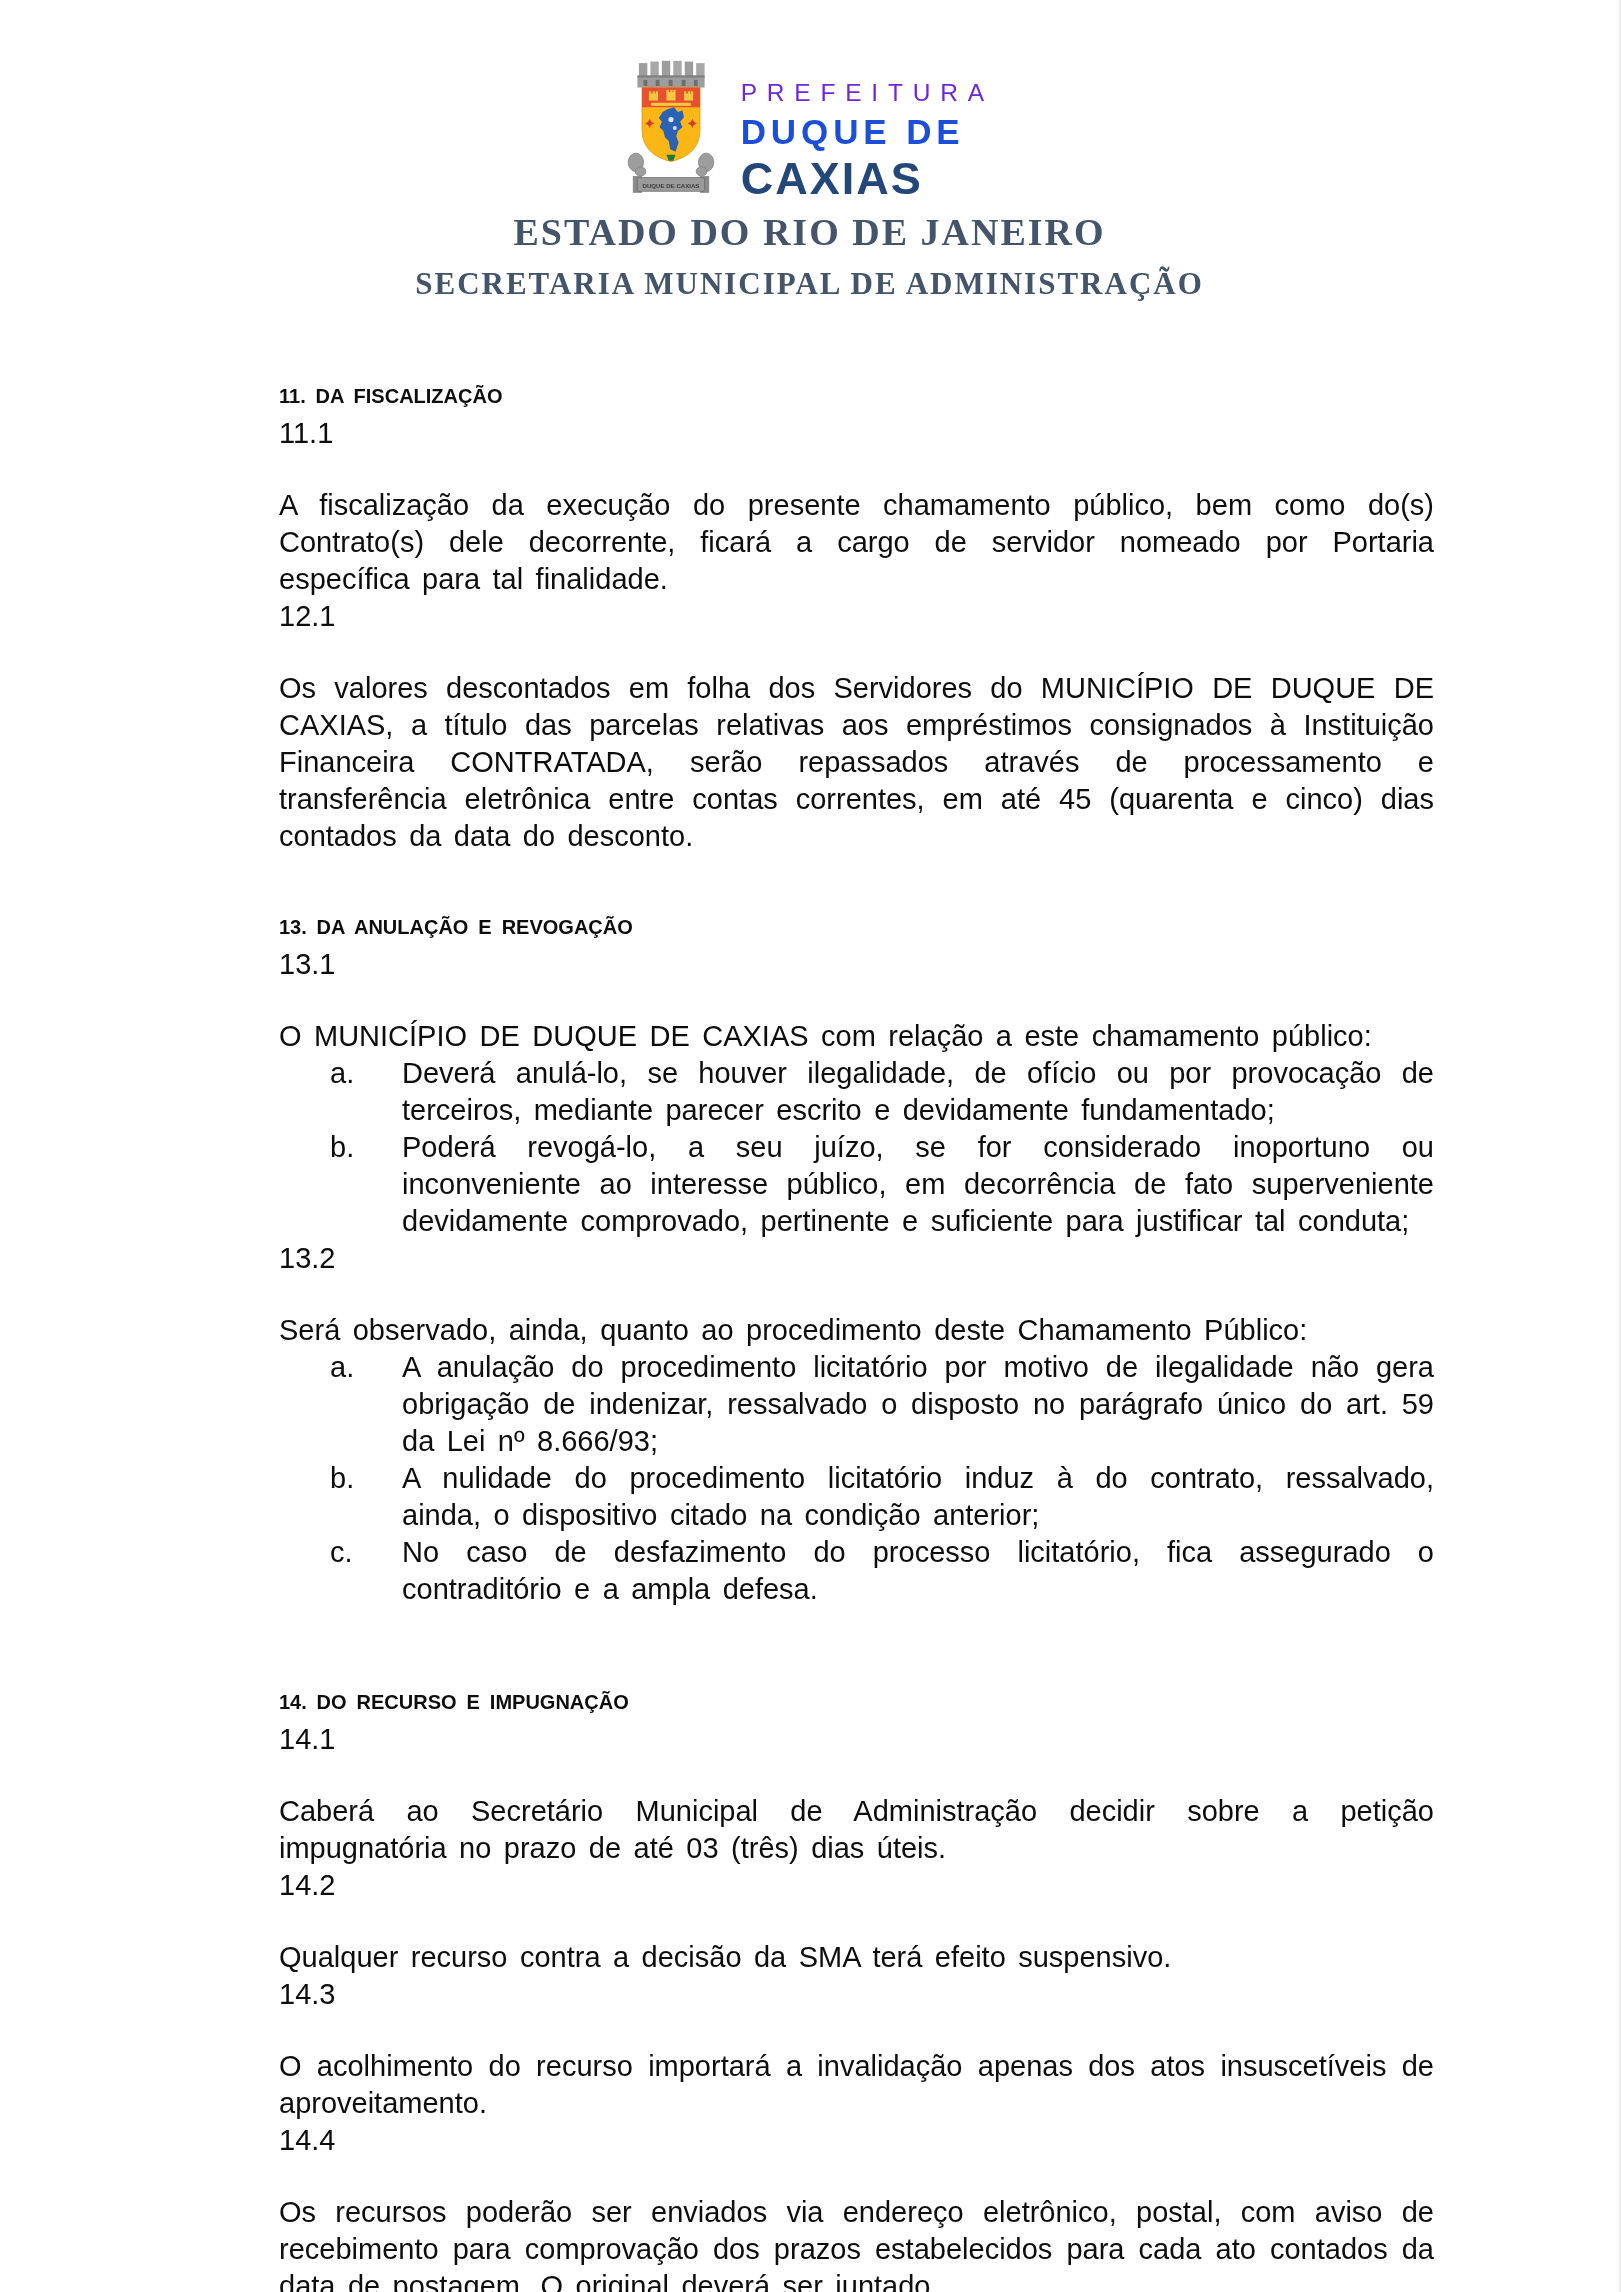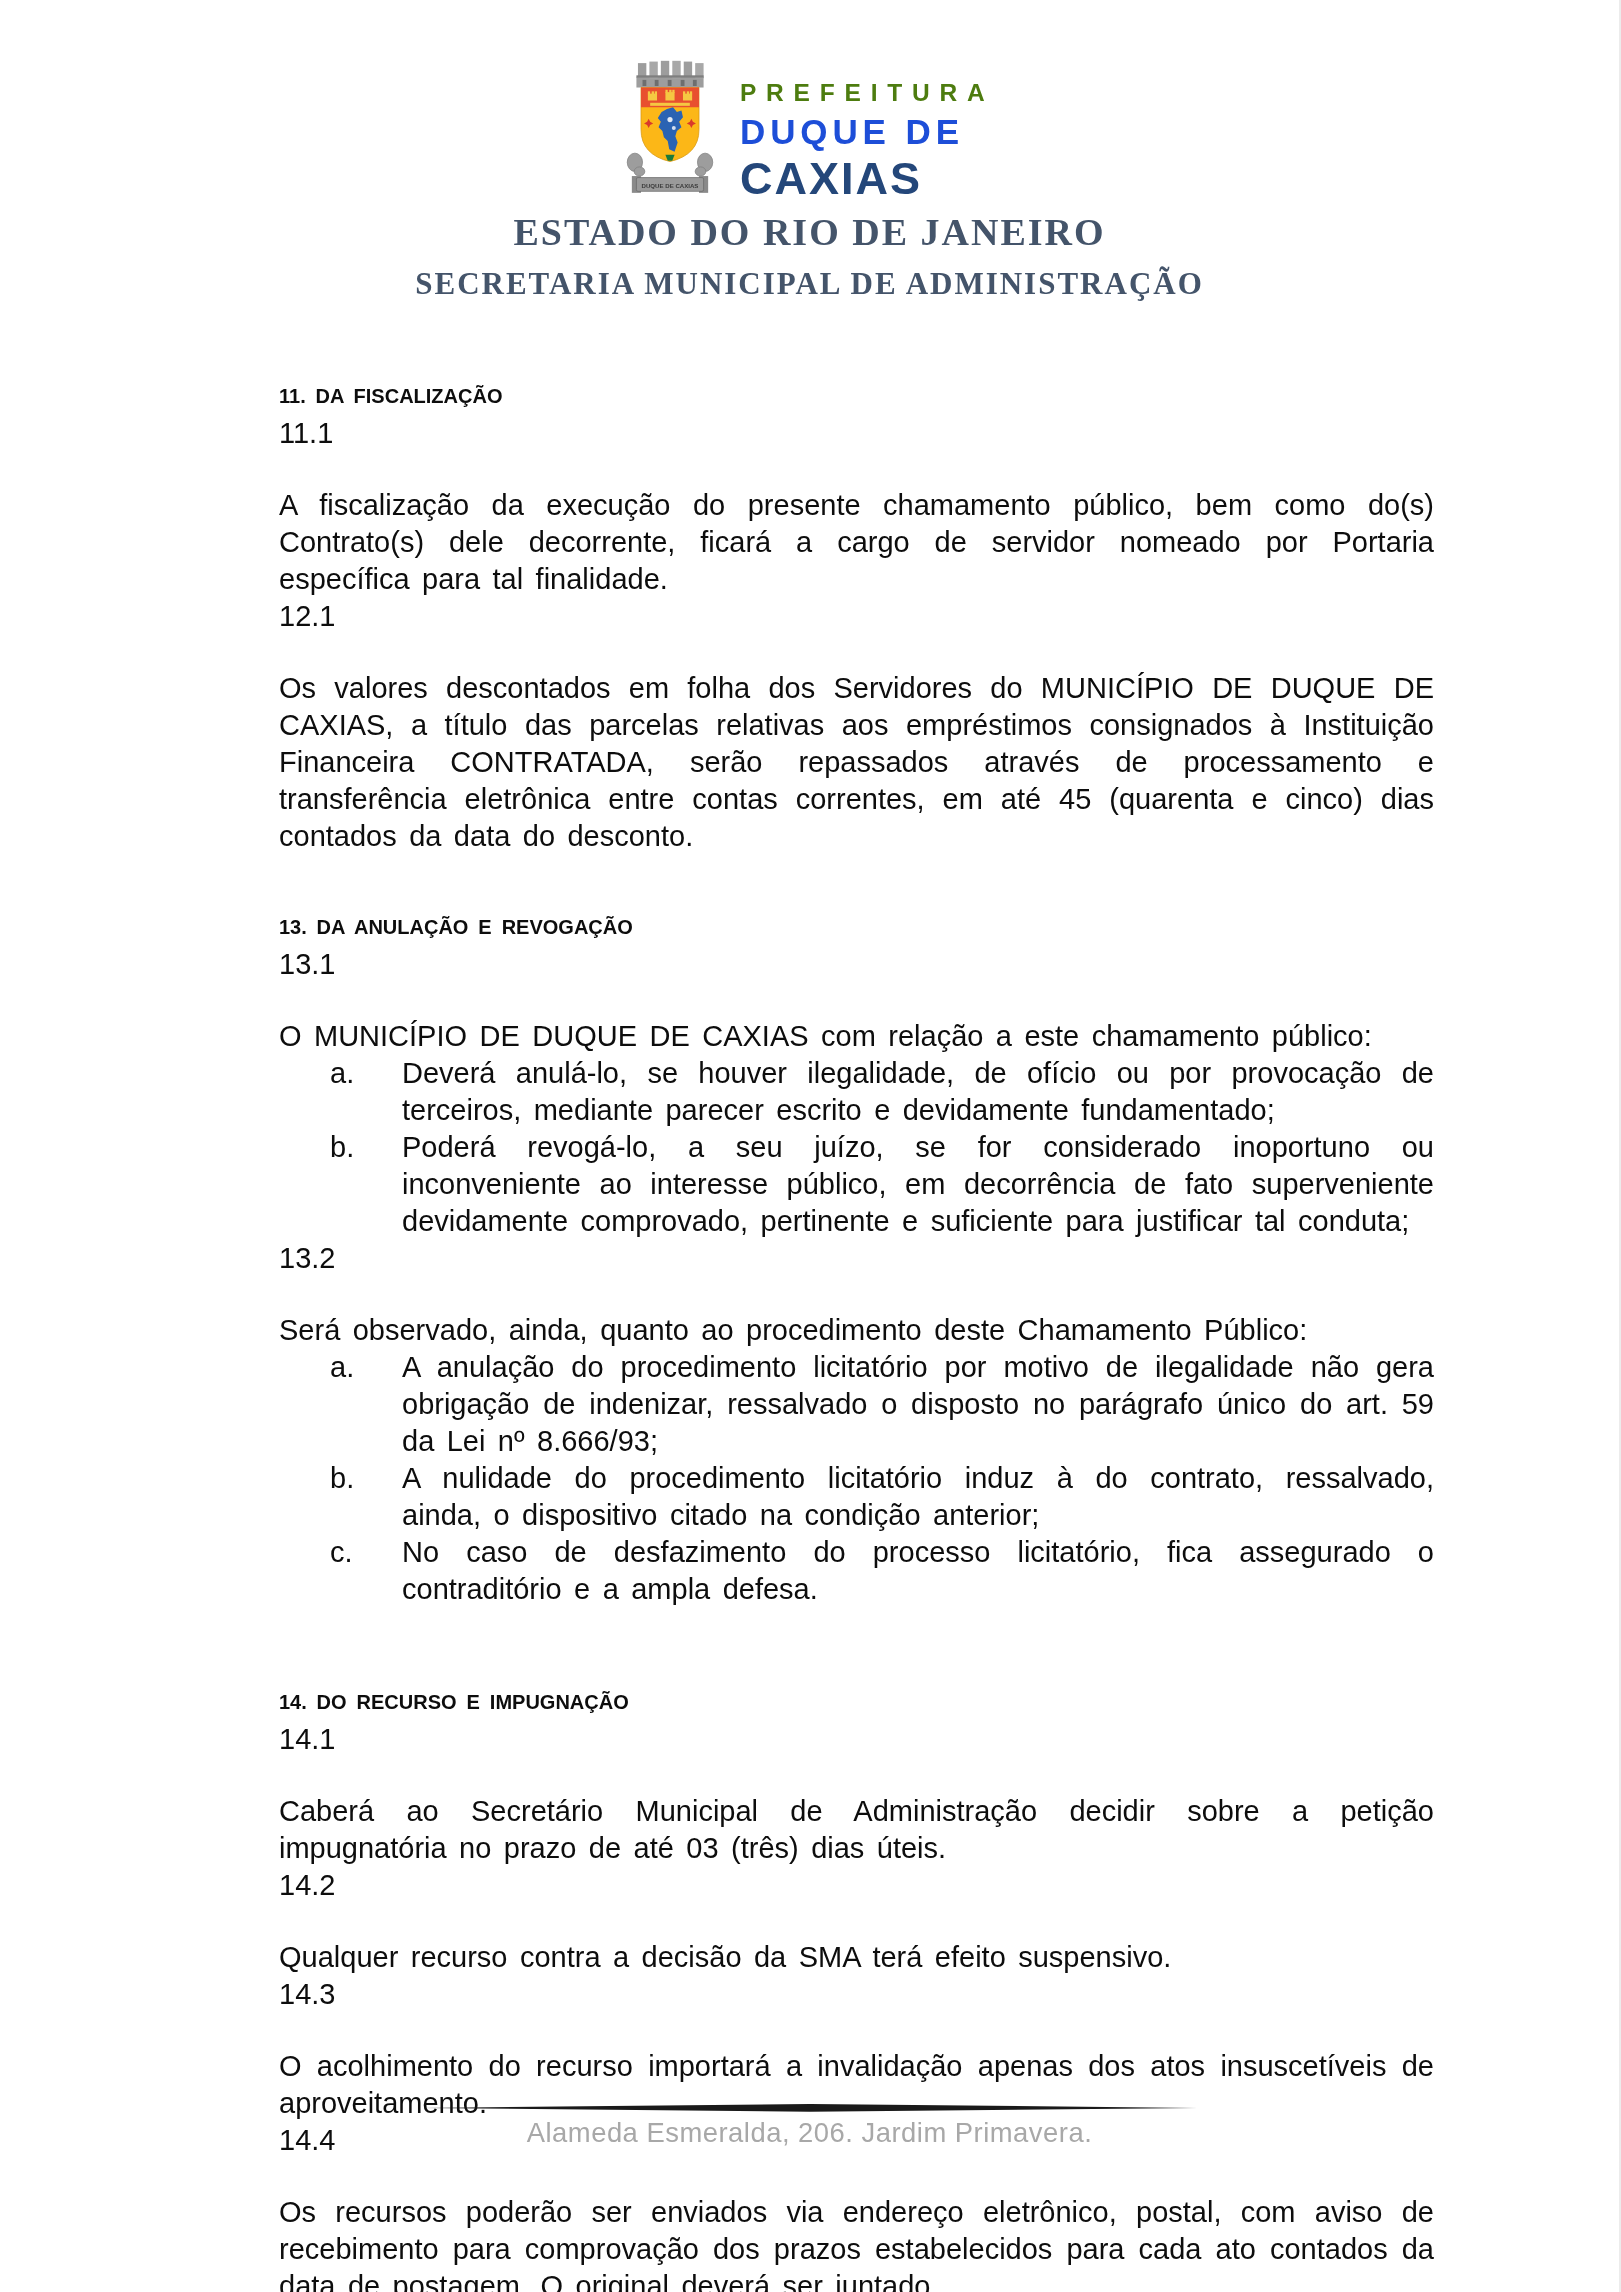--- a/index.html
+++ b/index.html
@@ -21,23 +21,23 @@
   .logo-row {
     display: inline-flex;
     align-items: flex-start;
     gap: 23.5px;
     vertical-align: top;
   }
   .crest { display: block; }
   .wordmark { text-align: left; padding-top: 23.5px; }
   .wm-pref {
     font-size: 24.5px;
-    font-weight: 700;
+    font-weight: 400;
     letter-spacing: 9.8px;
-    color: #4d7c0f;
+    color: #6d28d9;
     line-height: 1;
   }
   .wm-duque {
     font-size: 35px;
     font-weight: 700;
     letter-spacing: 4.9px;
     color: #1d4ed8;
     line-height: 1;
     margin-top: 8.8px;
   }
@@ -242,21 +242,15 @@
     <div class="para">
       <span class="p-num">14.3</span>
       <span class="p-text">O acolhimento do recurso importará a invalidação apenas dos atos insuscetíveis de aproveitamento.</span>
     </div>
     <div class="para">
       <span class="p-num">14.4</span>
       <span class="p-text">Os recursos poderão ser enviados via endereço eletrônico, postal, com aviso de recebimento para comprovação dos prazos estabelecidos para cada ato contados da data de postagem. O original deverá ser juntado</span>
     </div>
   </main>
 
-  <footer class="footer">
-    <svg class="footer-divider" width="774" height="9.8" viewBox="0 0 790 10" aria-hidden="true">
-      <polygon points="0,5 395,1 790,5 395,9" fill="#1A1A1A"></polygon>
-    </svg>
-    <div class="footer-address">Alameda Esmeralda, 206. Jardim Primavera.</div>
-  </footer>
 
 </div>
 
 
 </body></html>

